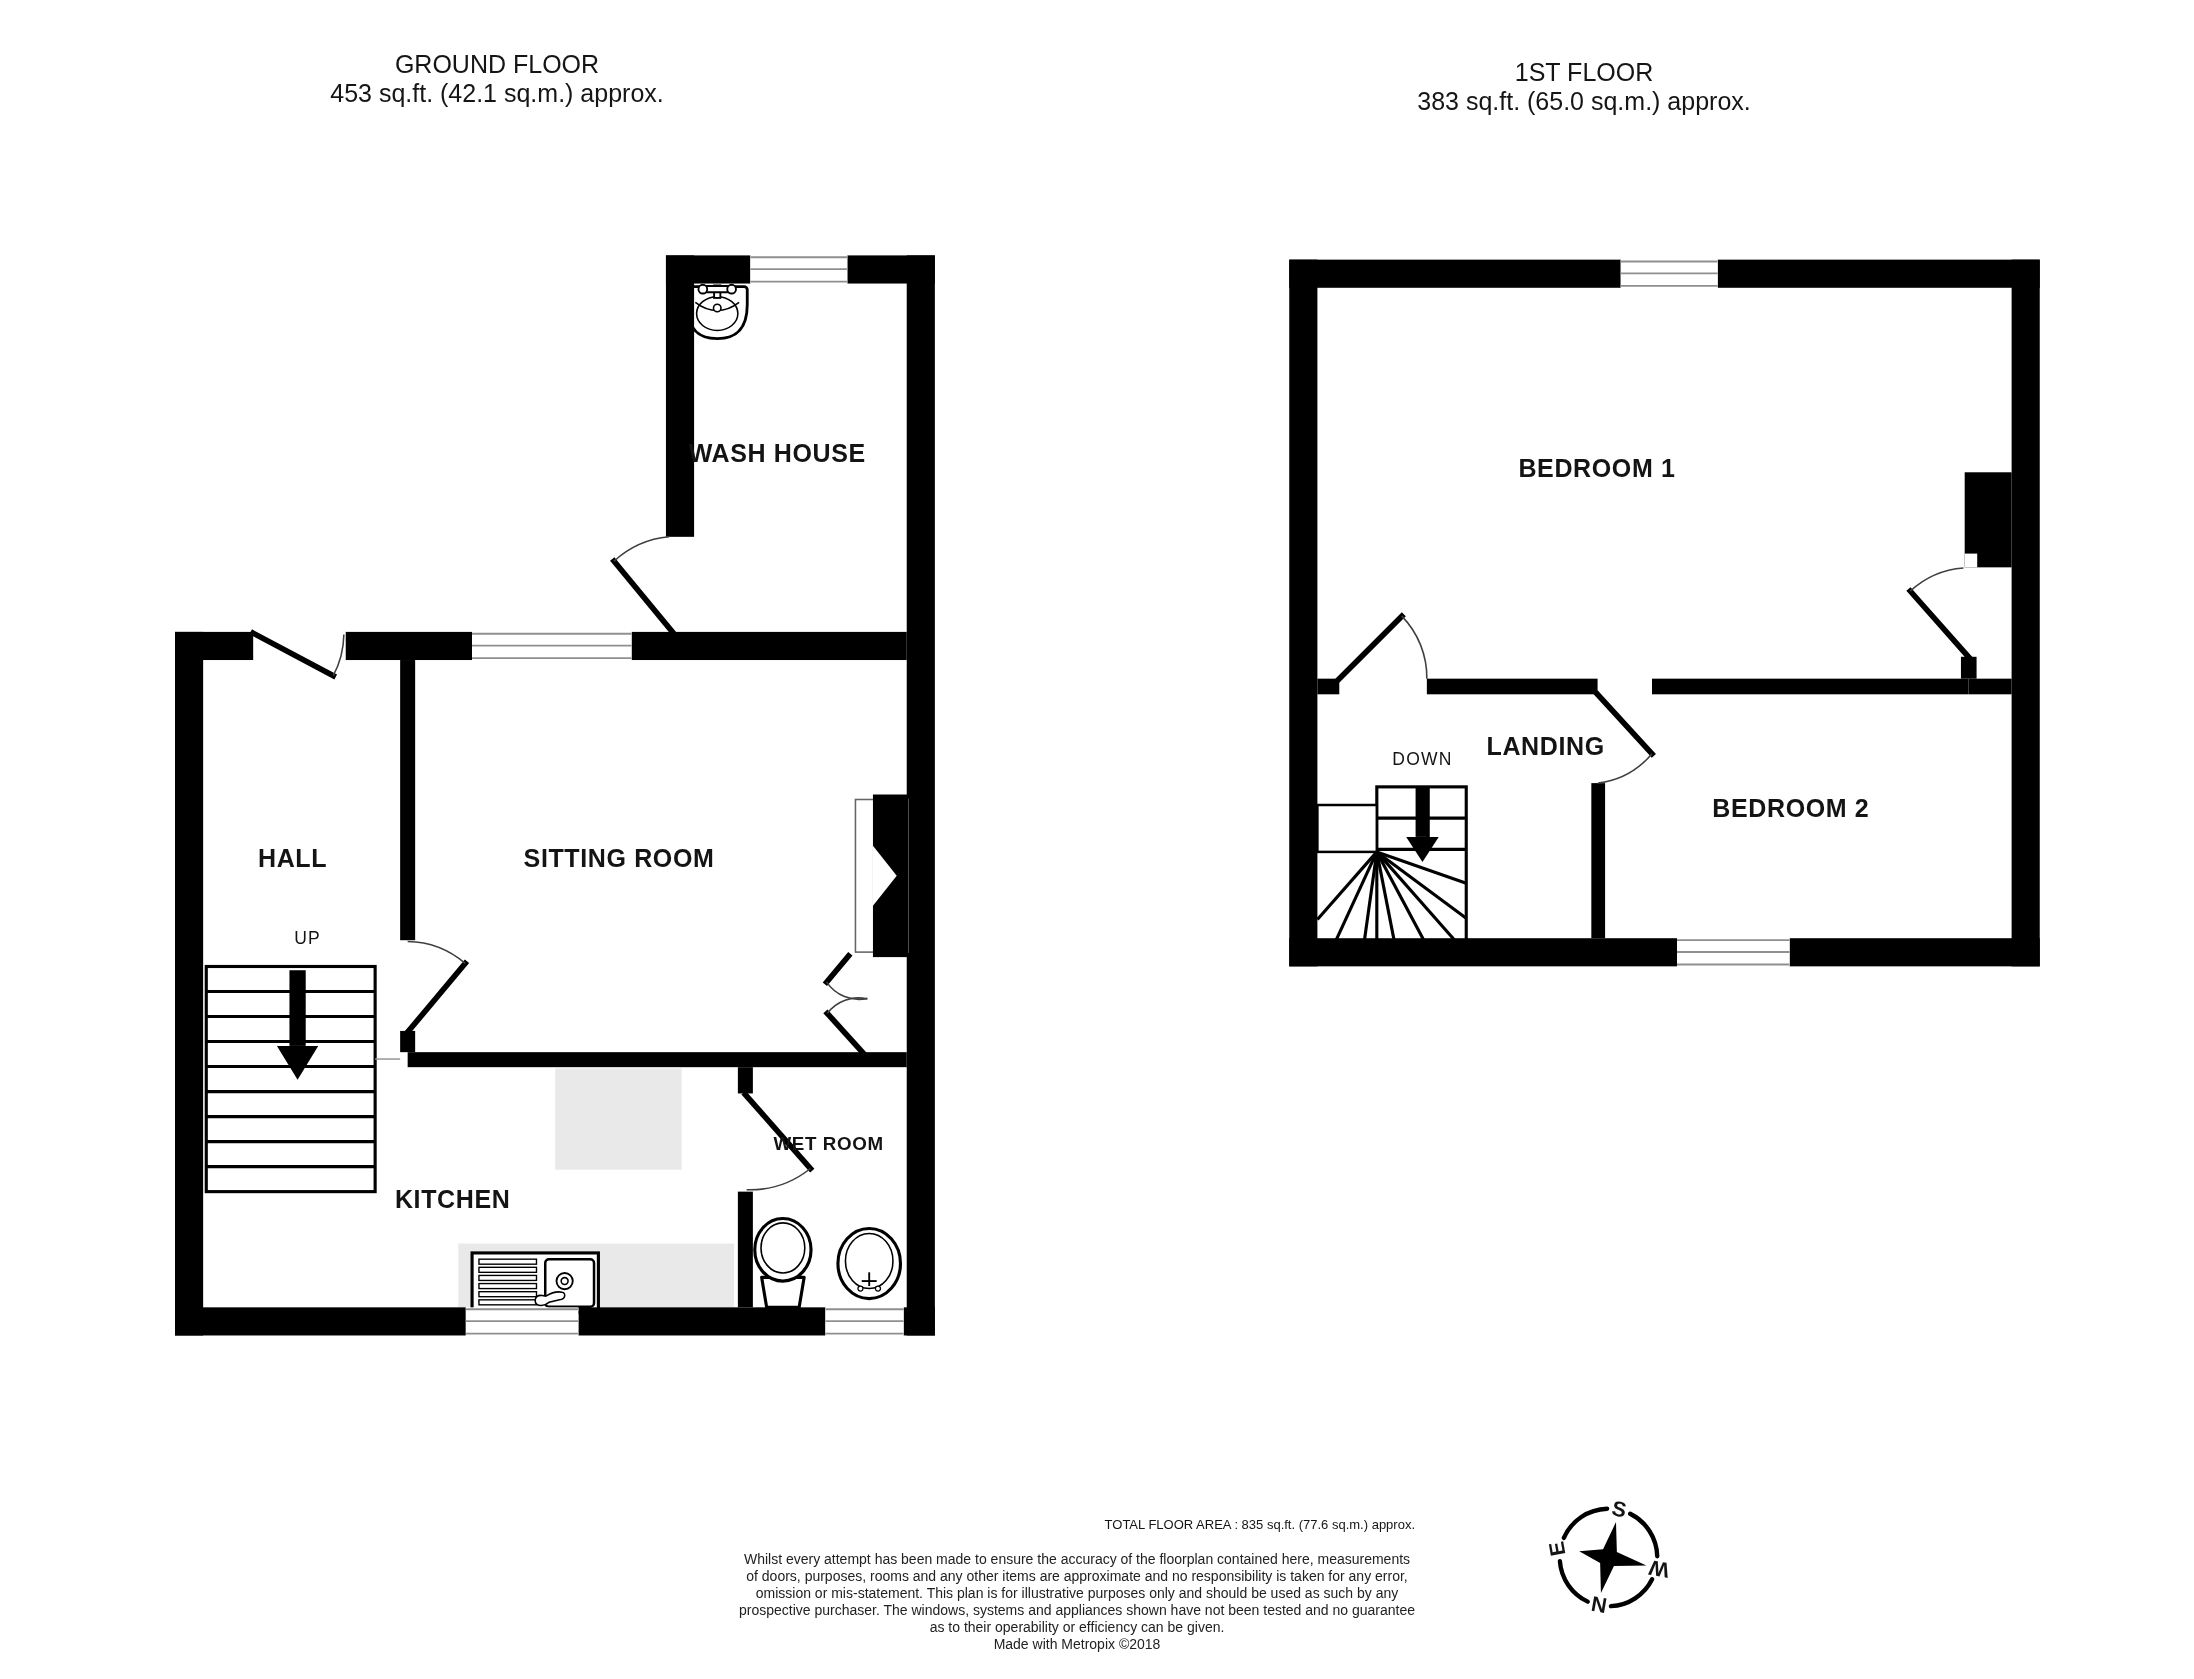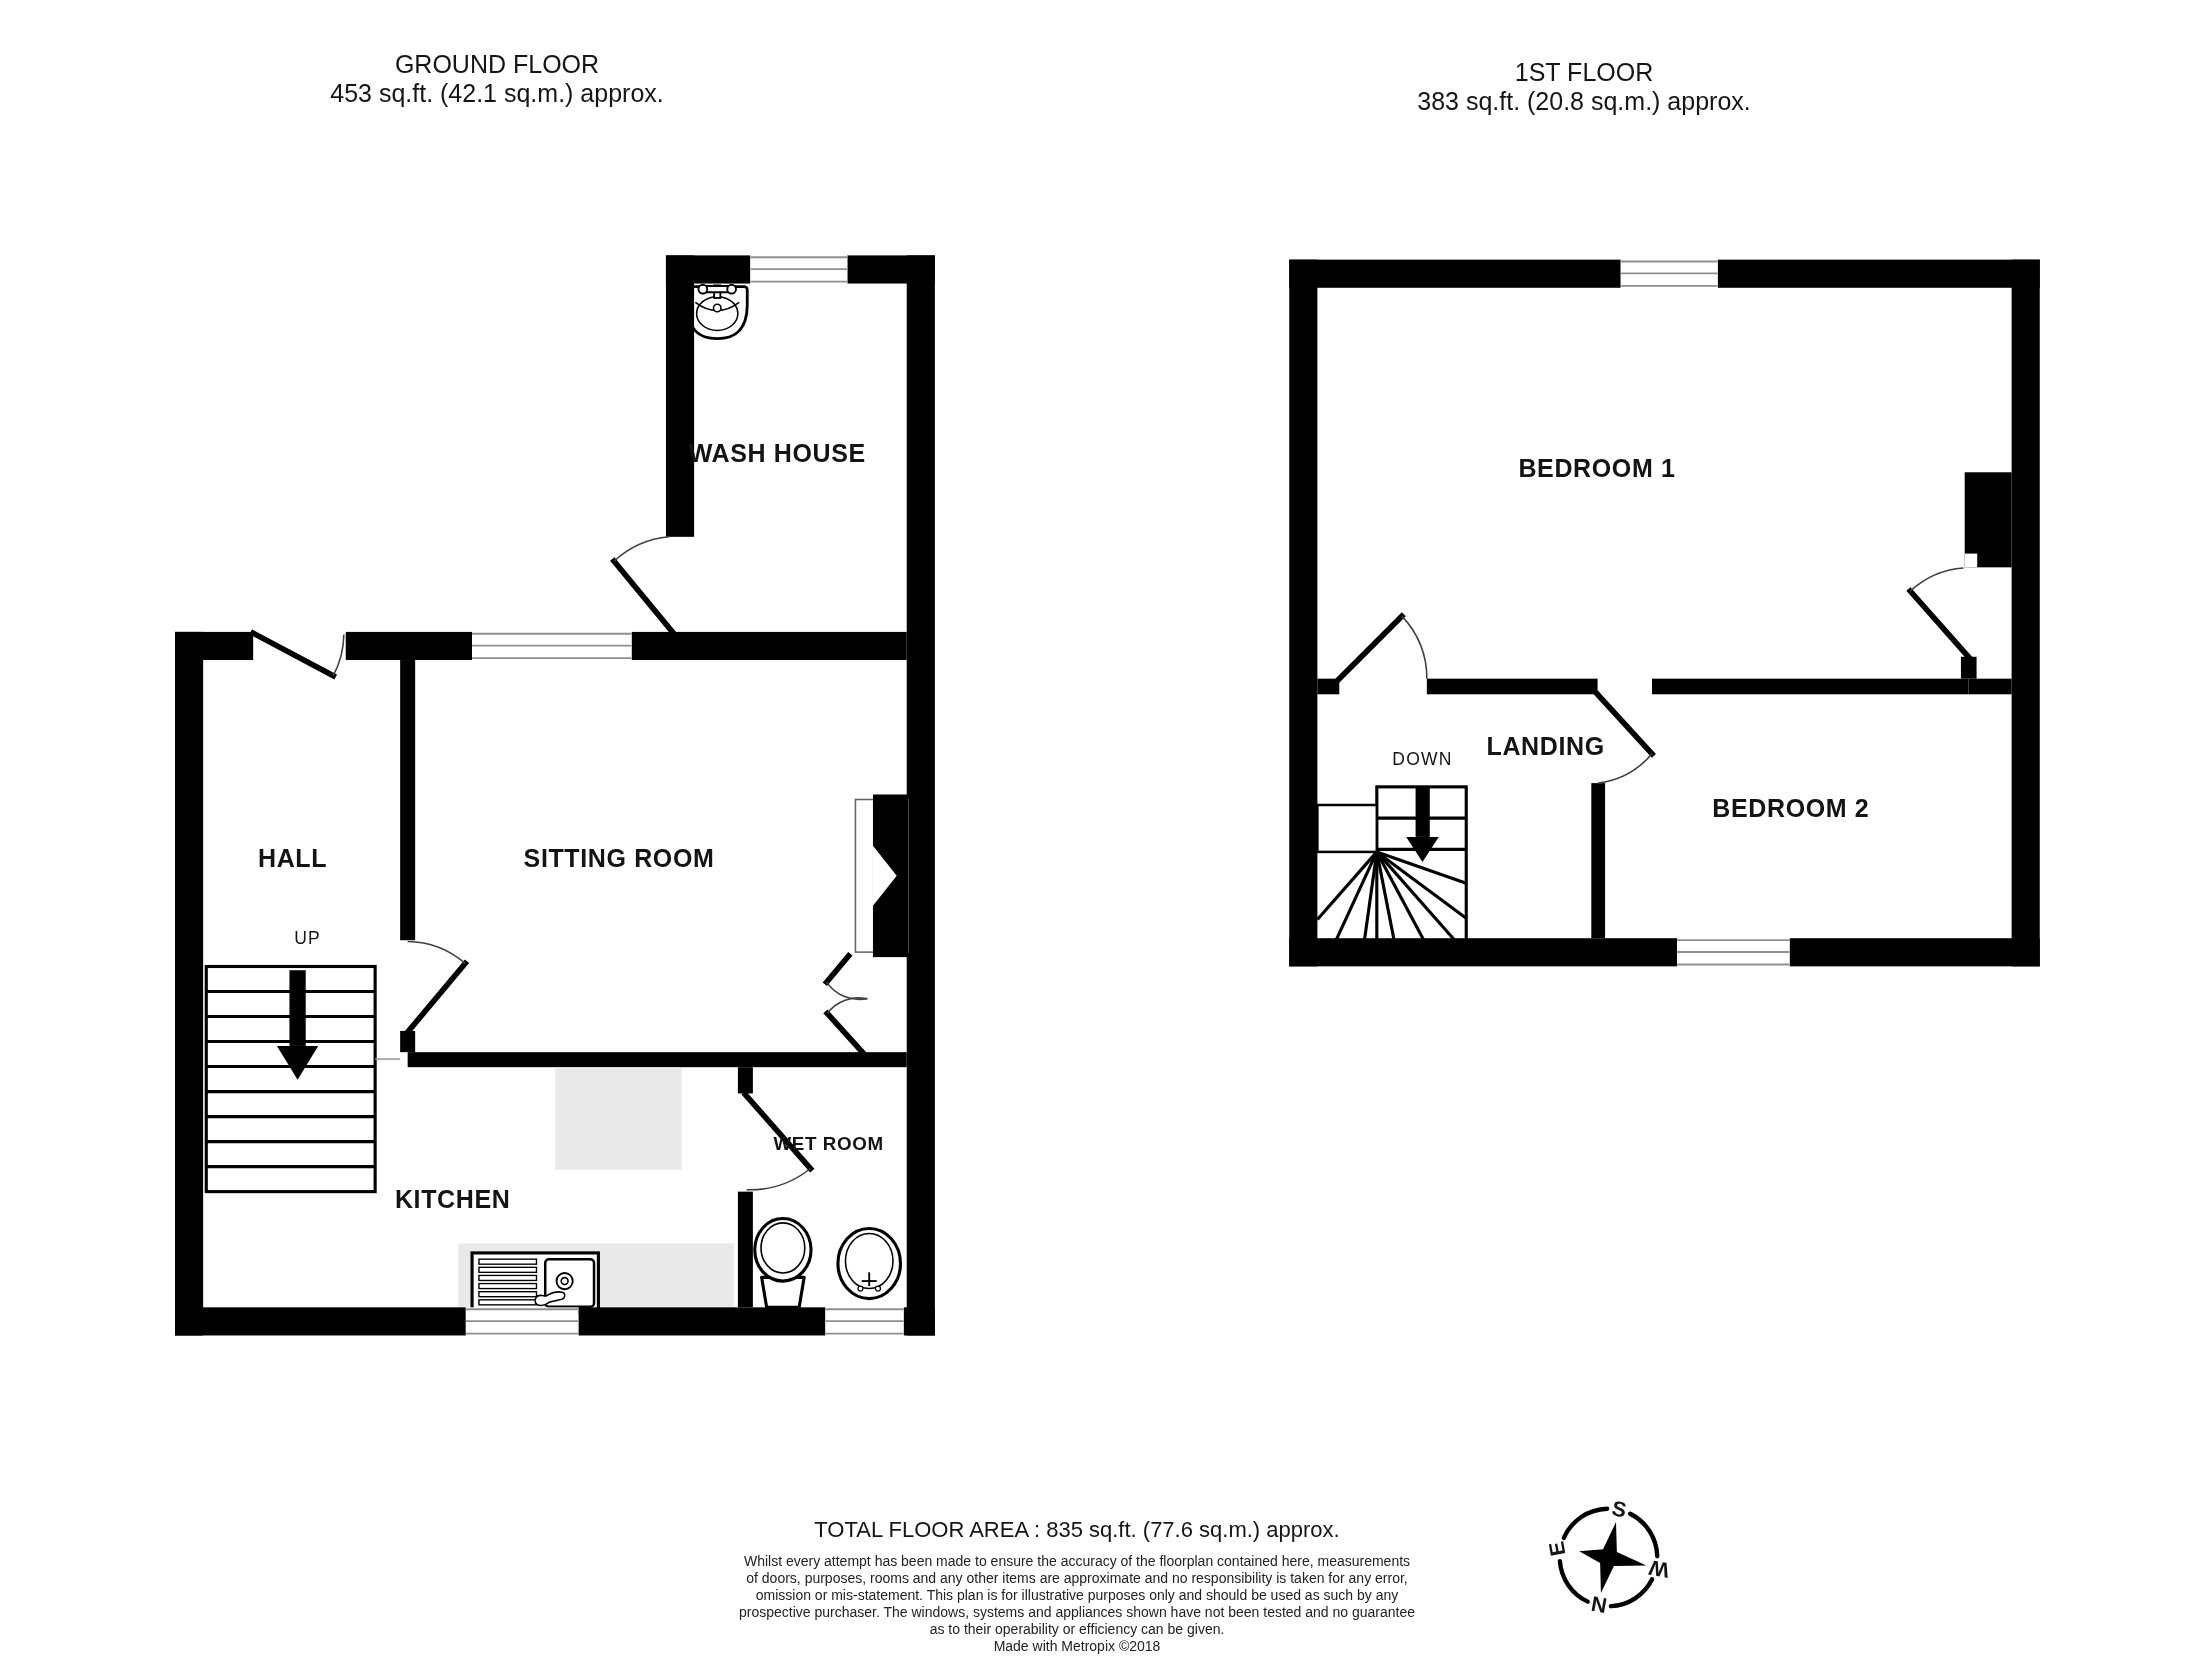--- a/index.html
+++ b/index.html
@@ -2,21 +2,21 @@
 <html style="font-size:10px"><head>
 <meta charset="utf-8">
 <style>
   html,body{margin:0;padding:0;background:#fff;}
   .canvas{position:relative;width:2194px;height:1680px;background:#ffffff;
           font-family:"Liberation Sans",sans-serif;color:#111;overflow:hidden;border-radius:10px;}
   .floor-title{position:absolute;transform:translateX(-50%);text-align:center;
                font-size:25px;line-height:29px;color:#151515;white-space:nowrap;}
   .footer{position:absolute;left:1077px;top:1517px;transform:translateX(-50%);
           text-align:center;white-space:nowrap;}
-  .footer .total{font-size:22px;margin-bottom:10px;color:#151515;}
+  .footer .total{font-size:13px;margin-bottom:19px;color:#151515;text-align:right;}
   .footer .disc{font-size:14px;line-height:17px;color:#222;}
   svg{position:absolute;}
   svg text{font-family:"Liberation Sans",sans-serif;fill:#141414;}
   .room-label{font-size:40px;font-weight:700;letter-spacing:1px;}
   .room-label-sm{font-size:30px;font-weight:700;letter-spacing:1px;}
   .dir-label{font-size:28px;font-weight:400;letter-spacing:2px;}
   .wall{fill:#000;}
   .leaf{stroke:#000;stroke-width:9;stroke-linecap:square;}
   .arc{fill:none;stroke:#3f3f3f;stroke-width:2.5;}
   .winbox{fill:#fff;}
@@ -29,21 +29,21 @@
 <body>
 
 <div class="canvas">
 
   <div class="floor-title" style="left:497px;top:50px;">
     <div>GROUND FLOOR</div>
     <div>453 sq.ft. (42.1 sq.m.) approx.</div>
   </div>
   <div class="floor-title" style="left:1584px;top:58px;">
     <div>1ST FLOOR</div>
-    <div>383 sq.ft. (20.8 sq.m.) approx.</div>
+    <div>383 sq.ft. (65.0 sq.m.) approx.</div>
   </div>
 
   <svg style="left:175px;top:250px;" width="763" height="1089" viewBox="280 400 1220 1740">
 
     <g>
       <rect x="888" y="1708" width="202" height="162" fill="#e9e9e9"></rect>
       <rect x="733" y="1988" width="441" height="102" fill="#e9e9e9"></rect>
     </g>
 
     <g>

